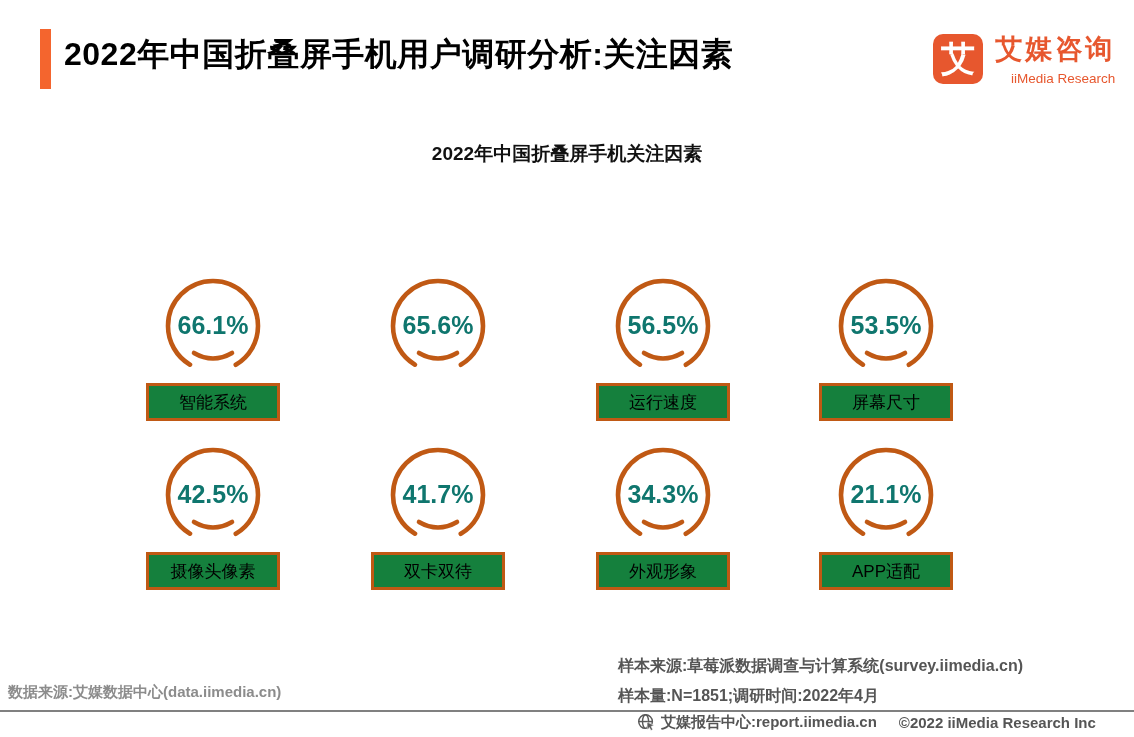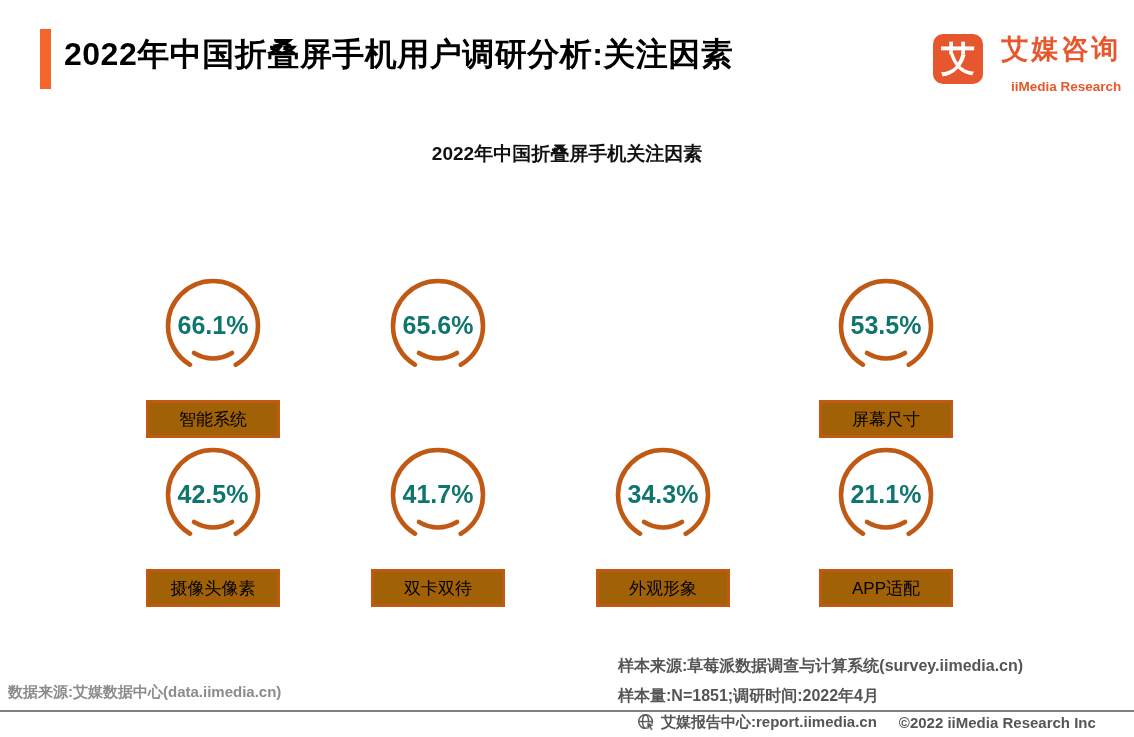--- a/index.html
+++ b/index.html
@@ -15,38 +15,38 @@
   body{font-family:"Liberation Sans","DejaVu Sans",sans-serif;}
   .page{position:relative;width:1134px;height:737px;background:#ffffff;overflow:hidden;border-radius:22px;}
 
   
   .accent-bar{position:absolute;left:40px;top:29px;width:11px;height:60px;background:var(--accent-orange);}
   .main-title{position:absolute;left:64px;top:33px;font-size:32px;font-weight:700;color:#000;letter-spacing:.5px;white-space:nowrap;}
   .logo{position:absolute;left:933px;top:34px;display:flex;align-items:flex-start;}
   .logo-mark{width:50px;height:50px;background:var(--logo-orange);border-radius:10px;color:#fff;font-size:34px;font-weight:700;display:flex;align-items:center;justify-content:center;}
   .logo-text{margin-left:8px;color:var(--logo-orange);text-align:right;}
   .logo-cn{font-size:27px;font-weight:700;letter-spacing:3px;line-height:31px;white-space:nowrap;}
-  .logo-en{font-size:13.5px;font-weight:700;margin-top:14px;white-space:nowrap;padding-left:20px;}
+  .logo-en{font-size:13.5px;font-weight:400;margin-top:6px;white-space:nowrap;padding-left:20px;}
 
   
   .subtitle{position:absolute;top:141px;left:0;width:1134px;text-align:center;}
   .subtitle-cn{font-size:19px;font-weight:700;color:#111;}
   .subtitle-en{font-size:16px;color:#1a1a1a;margin-top:12px;}
 
   
   .cell{position:absolute;width:160px;text-align:center;}
   .bubble{position:relative;width:100px;height:100px;margin:0 auto;}
   .ring{width:100px;height:100px;display:block;}
   .ring circle{fill:none;stroke:var(--chart-orange);stroke-width:4.6;stroke-linecap:round;
     stroke-dasharray:46.7 48 188.1 0;}
   .ring path{fill:none;stroke:var(--chart-orange);stroke-width:4.6;stroke-linecap:round;}
   .pct{position:absolute;inset:0;display:flex;align-items:center;justify-content:center;
     font-size:25px;font-weight:700;color:#0f766e;padding-bottom:5px;}
-  .tag{width:134px;height:38px;margin:22px auto 0;border:3px solid var(--chart-orange);
-    display:flex;align-items:center;justify-content:center;font-size:17px;color:#000;background:#a16207;}
+  .tag{width:134px;height:38px;margin:5px auto 0;border:3px solid var(--chart-orange);
+    display:flex;align-items:center;justify-content:center;font-size:17px;color:#000;background:#15803d;}
 
   
   .fn-left{position:absolute;left:8px;top:683px;font-size:15px;font-weight:700;color:var(--gray-light);white-space:nowrap;text-align:center;}
   .fn-right{position:absolute;left:618px;top:651px;font-size:16px;font-weight:700;color:var(--gray-dark);line-height:30px;white-space:nowrap;}
   .divider{position:absolute;left:0;top:710px;width:1134px;height:2px;background:var(--divider-gray);}
   .footer{position:absolute;left:637px;top:713px;display:flex;align-items:center;font-size:15px;font-weight:700;color:var(--gray-dark);white-space:nowrap;}
   .footer .globe{width:19px;height:19px;margin-right:5px;flex:0 0 auto;}
   .footer .copyright{margin-left:22px;}
 </style>
 </head>
@@ -83,20 +83,30 @@
   <div class="cell" style="left:358px;top:278px">
     <div class="bubble">
       <svg class="ring" viewBox="0 0 100 100">
           <circle cx="50" cy="48" r="45"></circle>
           <path d="M31 75 Q50 86 69 75"></path>
         </svg>
       <div class="pct">65.6%</div>
     </div>
   </div>
 
+  <div class="cell" style="left:583px;top:278px">
+    <div class="bubble">
+      <svg class="ring" viewBox="0 0 100 100">
+          <circle cx="50" cy="48" r="45"></circle>
+          <path d="M31 75 Q50 86 69 75"></path>
+        </svg>
+      <div class="pct">56.5%</div>
+    </div>
+    <div class="tag">运行速度</div>
+  </div>
 
   <div class="cell" style="left:806px;top:278px">
     <div class="bubble">
       <svg class="ring" viewBox="0 0 100 100">
           <circle cx="50" cy="48" r="45"></circle>
           <path d="M31 75 Q50 86 69 75"></path>
         </svg>
       <div class="pct">53.5%</div>
     </div>
     <div class="tag">屏幕尺寸</div>

